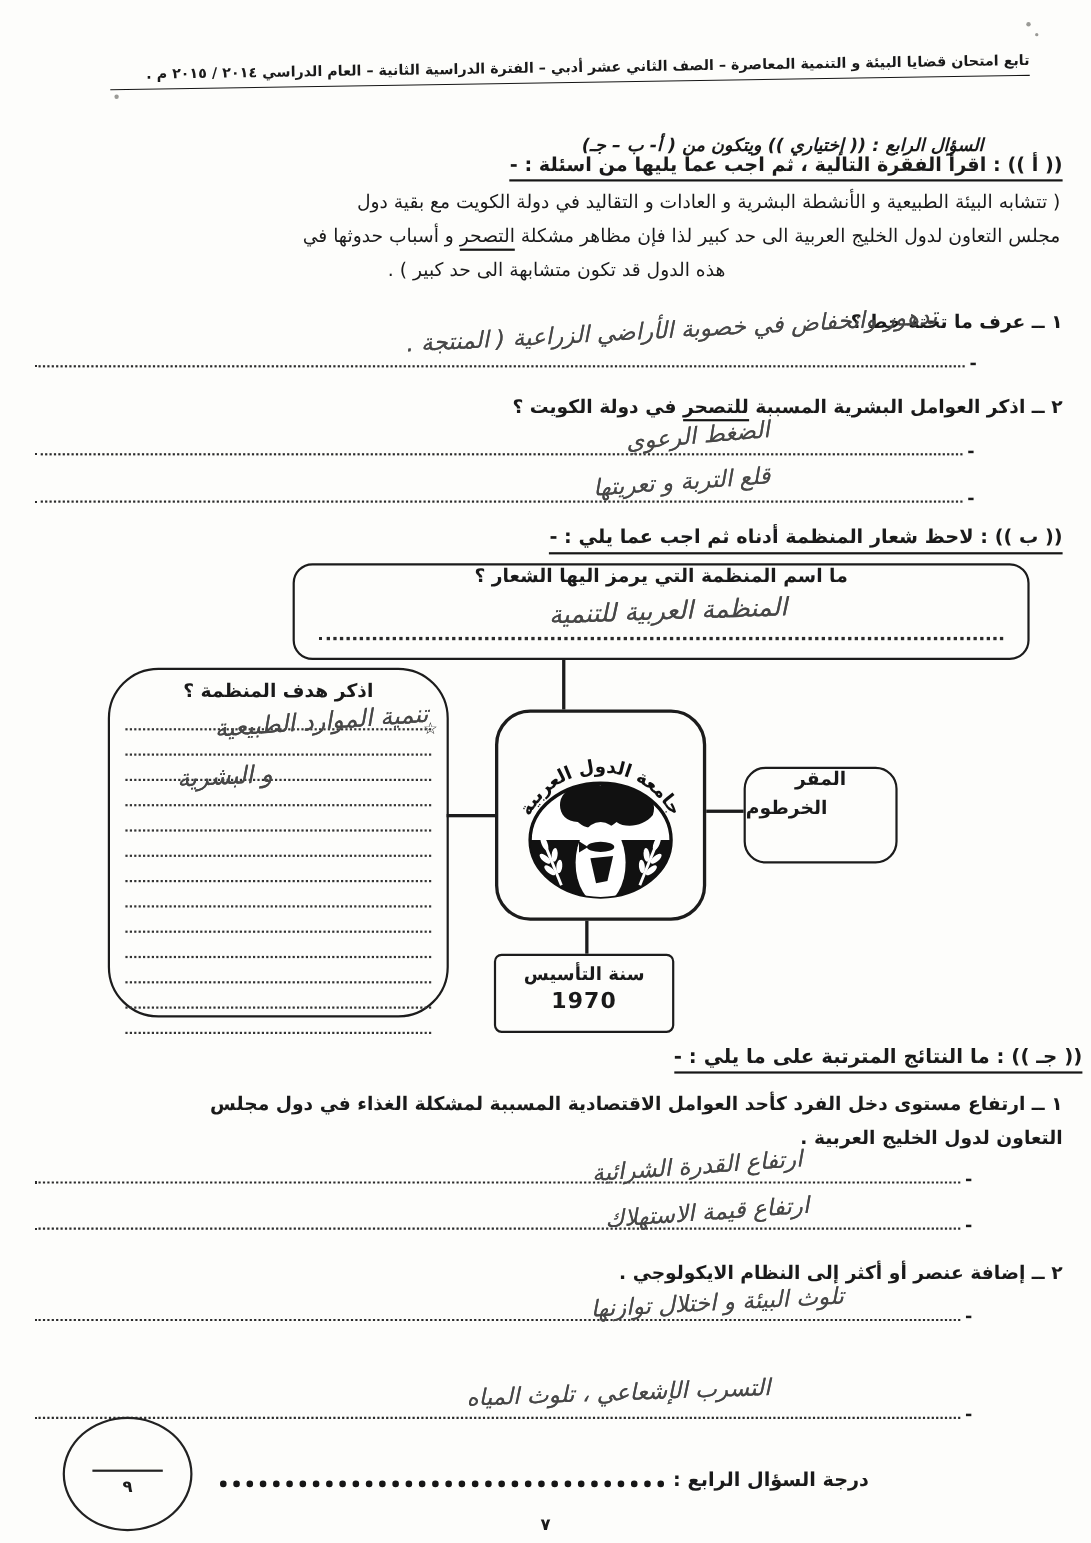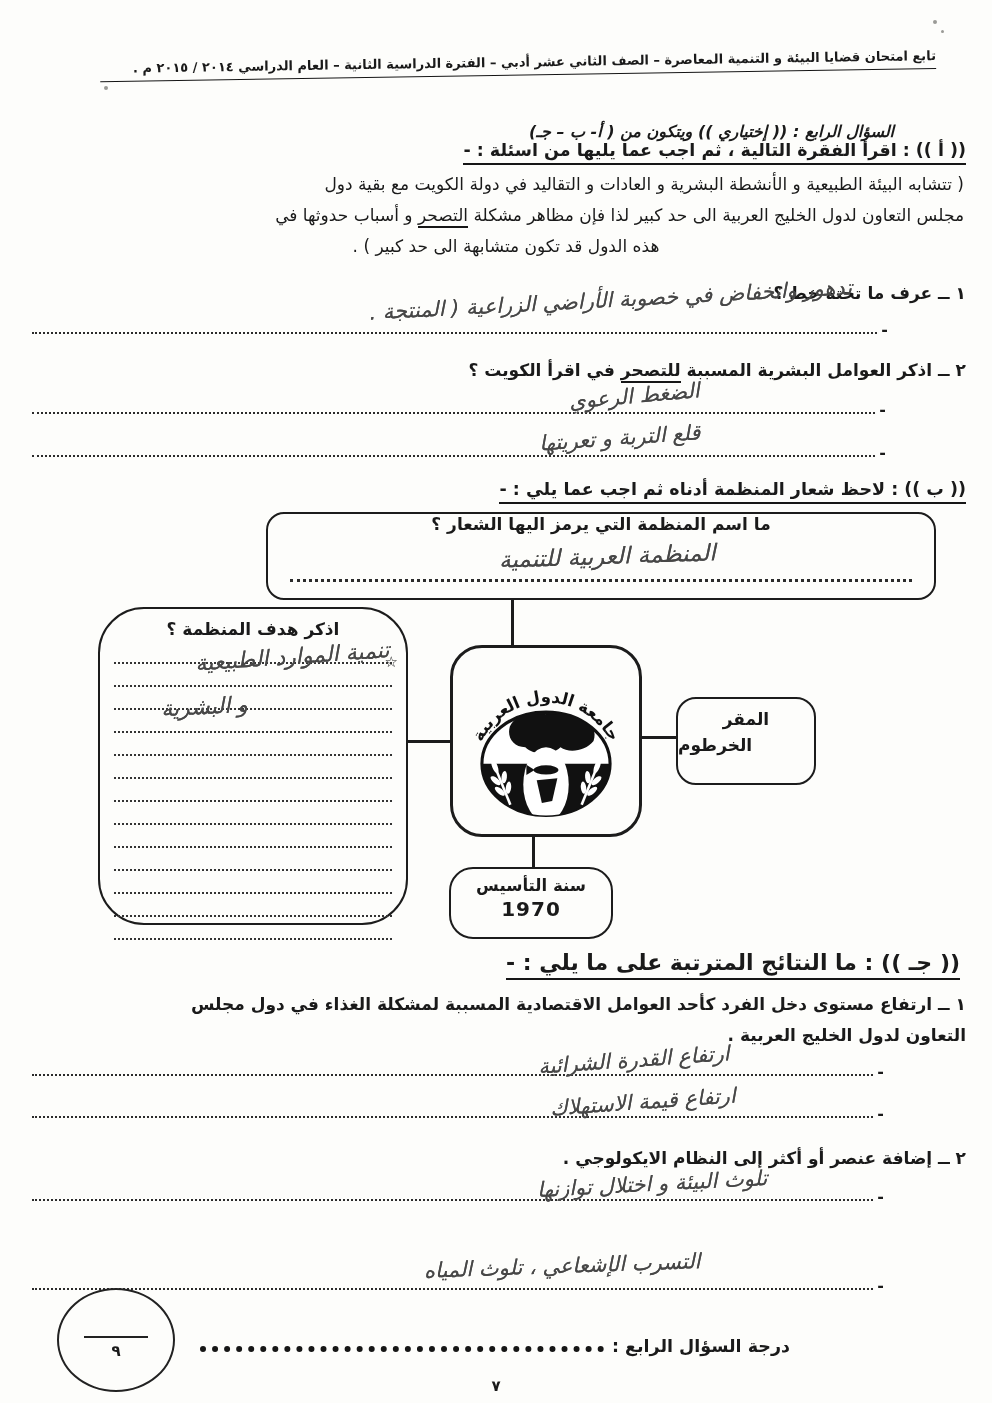--- a/index.html
+++ b/index.html
@@ -73,21 +73,21 @@
   <div class="abs passage" style="top:205px;right:28px;"><span>مجلس التعاون لدول الخليج العربية الى حد كبير لذا فإن مظاهر مشكلة </span><span class="u-inline">التصحر</span><span> و أسباب حدوثها في</span></div>
   <div class="abs passage" style="top:236px;right:28px;left:48px;text-align:center;">هذه الدول قد تكون متشابهة الى حد كبير ) .</div>
 
   <div class="abs qline" style="top:283px;right:26px;">١ ــ عرف ما تحته خط ؟</div>
   <div class="abs ansline" style="top:308px;right:104px;left:32px;height:26px;">
     <span class="dash">-</span>
     <div class="dots"></div>
   </div>
   <div class="abs hand" style="top:288px;right:140px;transform:rotate(-3deg);">تدهور وانخفاض في خصوبة الأراضي الزراعية ( المنتجة .</div>
 
-  <div class="abs qline" style="top:360px;right:26px;"><span>٢ ــ اذكر العوامل البشرية المسببة </span><span class="u-inline">للتصحر</span><span> في اقرأ الكويت ؟</span></div>
+  <div class="abs qline" style="top:360px;right:26px;"><span>٢ ــ اذكر العوامل البشرية المسببة </span><span class="u-inline">للتصحر</span><span> في دولة الكويت ؟</span></div>
   <div class="abs ansline" style="top:390px;right:106px;left:32px;height:24px;">
     <span class="dash">-</span>
     <div class="dots"></div>
   </div>
   <div class="abs hand" style="top:384px;right:292px;transform:rotate(-5deg);">الضغط الرعوي</div>
   <div class="abs ansline" style="top:433px;right:106px;left:32px;height:24px;">
     <span class="dash">-</span>
     <div class="dots"></div>
   </div>
   <div class="abs hand" style="top:426px;right:292px;transform:rotate(-4deg);">قلع التربة و تعريتها</div>
@@ -159,35 +159,35 @@
           <ellipse cx="4.5" cy="-12" rx="2.6" ry="6" fill="#fff" transform="rotate(28 4.5 -12)"></ellipse>
           <ellipse cx="-4.5" cy="-23" rx="2.6" ry="6" fill="#fff" transform="rotate(-28 -4.5 -23)"></ellipse>
           <ellipse cx="4.5" cy="-23" rx="2.6" ry="6" fill="#fff" transform="rotate(28 4.5 -23)"></ellipse>
           <ellipse cx="0" cy="-36" rx="2.6" ry="7" fill="#fff"></ellipse>
         </g>
       </g>
     </svg>
   </div>
 
   <div class="dbox" style="top:697px;left:676px;width:140px;height:88px;border-radius:20px;">
-    <div style="text-align:center;margin-top:10px;font-size:17px;font-weight:bold;">المقر</div>
+    <div style="text-align:center;font-size:17px;font-weight:bold;">المقر</div>
     <div style="text-align:left;margin-top:6px;font-size:17px;font-weight:bold;">الخرطوم</div>
   </div>
 
-  <div class="dbox" style="top:867px;left:449px;width:164px;height:72px;border-radius:24px;">
+  <div class="dbox" style="top:867px;left:449px;width:164px;height:72px;border-radius:7px;">
     <div style="text-align:center;margin-top:7px;font-size:16.5px;font-weight:bold;">سنة التأسيس</div>
     <div style="text-align:center;margin-top:2px;font-size:20px;font-weight:bold;letter-spacing:1px;">1970</div>
   </div>
 
   <div class="connector" style="top:600px;left:511px;width:2.5px;height:45px;"></div>
   <div class="connector" style="top:740px;left:406px;width:44px;height:2.5px;"></div>
   <div class="connector" style="top:736px;left:642px;width:34px;height:2.5px;"></div>
   <div class="connector" style="top:837px;left:532px;width:2.5px;height:30px;"></div>
 
-  <div class="abs sec-header" style="top:950px;right:32px;font-size:22px;">
+  <div class="abs sec-header" style="top:950px;right:8px;font-size:18px;">
     <span class="ul-heavy">(( جـ )) : ما النتائج المترتبة على ما يلي : -</span>
   </div>
 
   <div class="abs qline" style="top:994px;right:26px;">١ ــ ارتفاع مستوى دخل الفرد كأحد العوامل الاقتصادية المسببة لمشكلة الغذاء في دول مجلس</div>
   <div class="abs qline" style="top:1025px;right:26px;">التعاون لدول الخليج العربية .</div>
 
   <div class="abs ansline" style="top:1050px;right:108px;left:32px;height:26px;">
     <span class="dash">-</span>
     <div class="dots"></div>
   </div>

